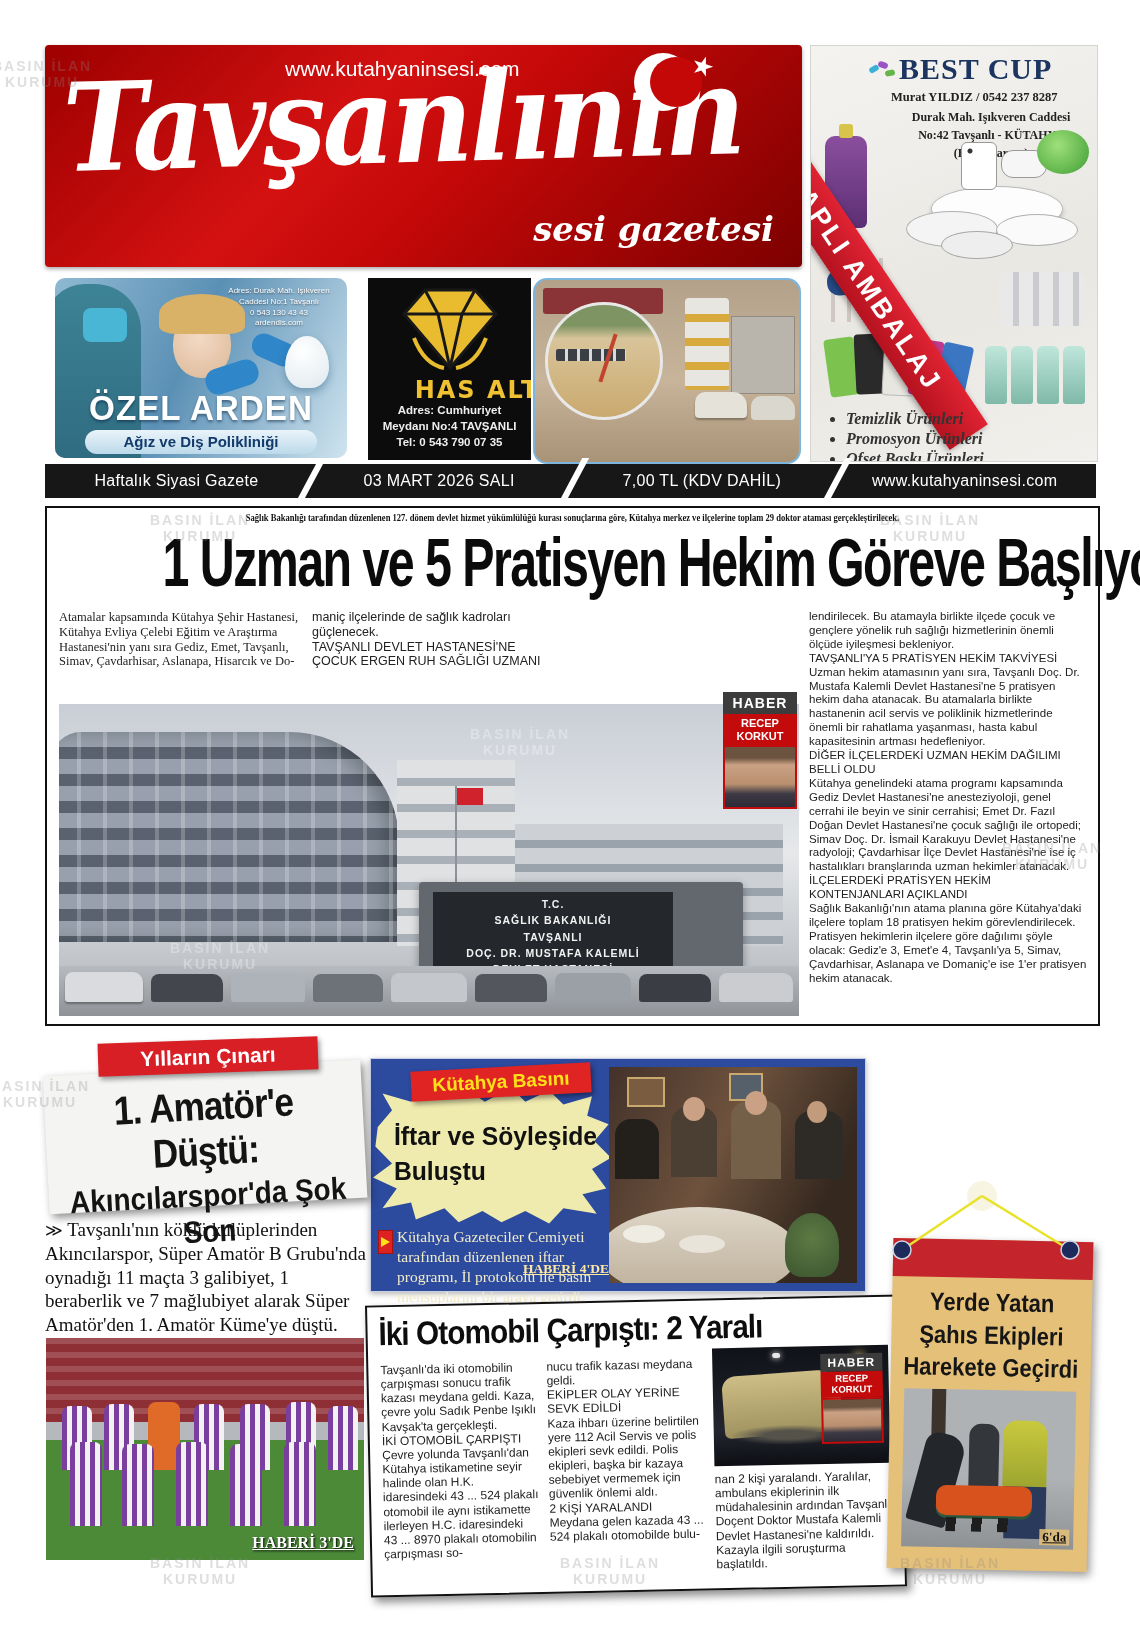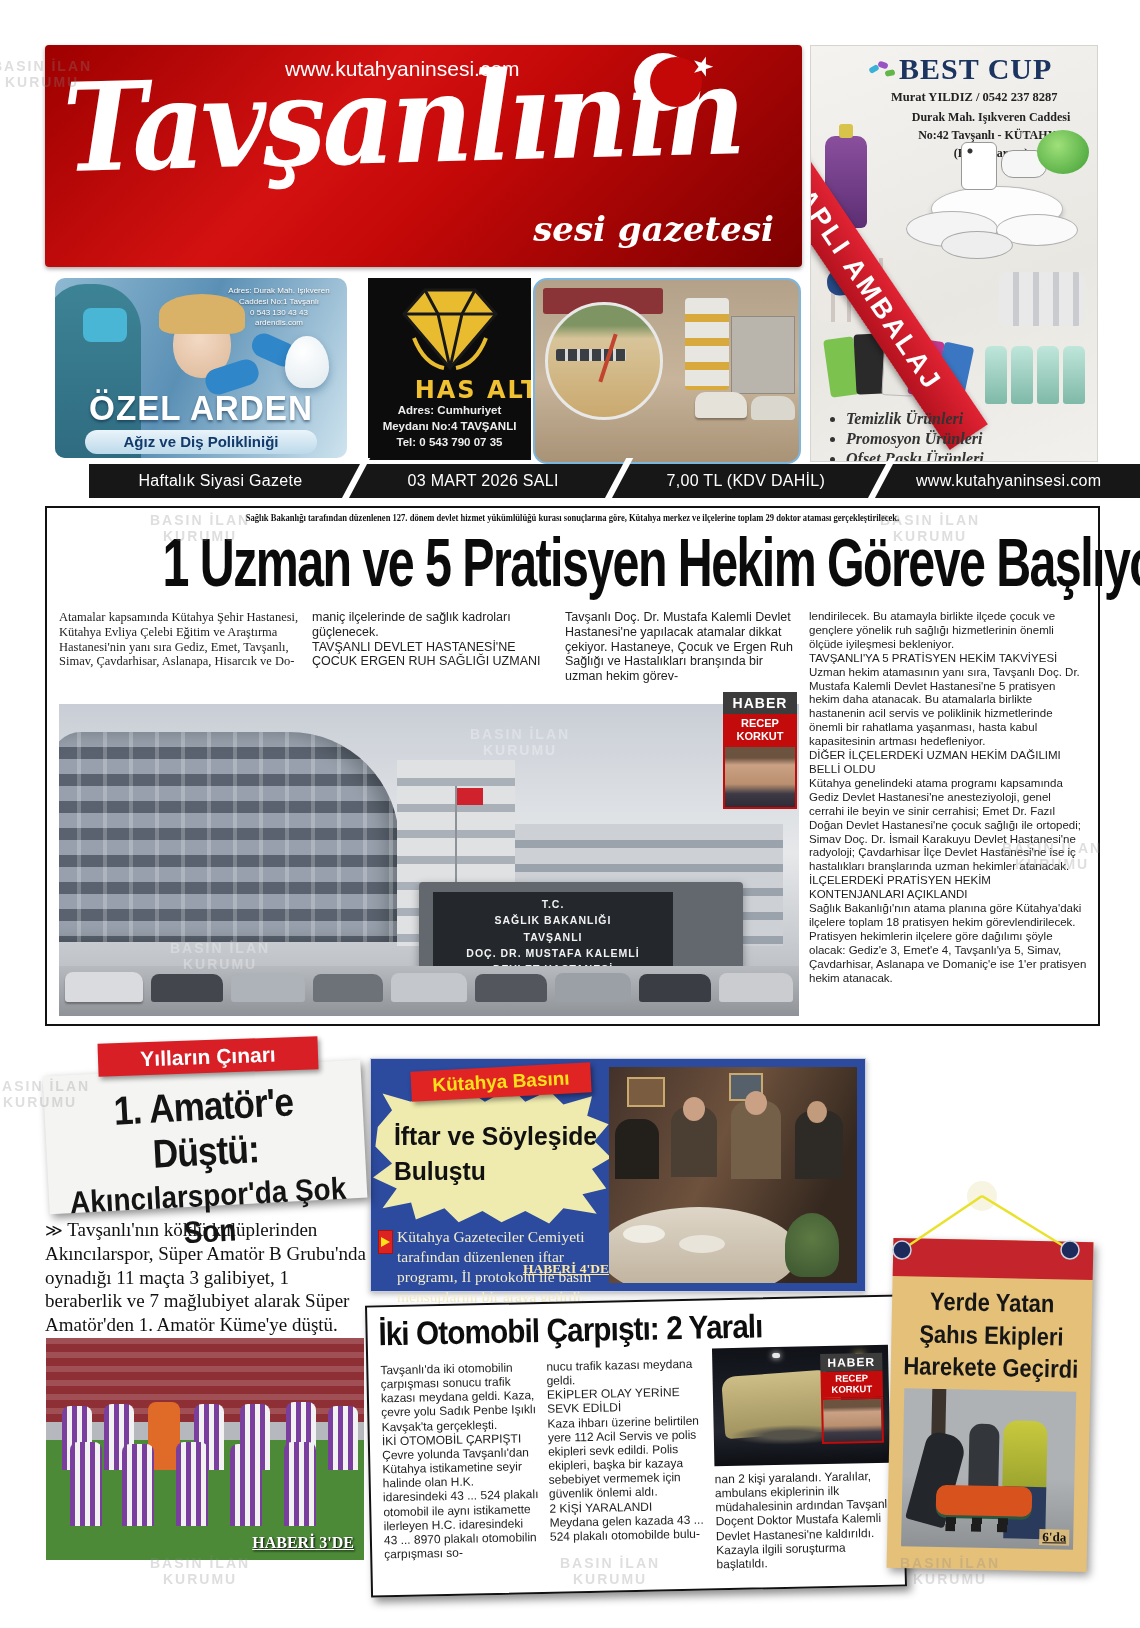--- a/index.html
+++ b/index.html
@@ -10,21 +10,21 @@
   .serif{font-family:"Liberation Serif",serif;}
   .wm{position:absolute;color:#8a8a8a;opacity:.28;font:700 14px "Liberation Sans",sans-serif;
       letter-spacing:2px;text-align:center;white-space:pre-line;pointer-events:none;z-index:40;}
   .wm-light{color:#ffffff;opacity:.30;}
   
   .masthead{background:linear-gradient(135deg,#9e0000,#d41111 38%,#c40808 55%,#7d0000);
             border-radius:4px;box-shadow:0 2px 4px rgba(0,0,0,.35);}
   .mast-title{font-family:"DejaVu Serif",serif;font-style:italic;font-weight:700;color:#fff;
               transform:rotate(-1.5deg) scaleX(.92);transform-origin:left center;letter-spacing:-4px;}
   
-  .infobar{background:#171717;color:#fff;display:flex;align-items:center;margin-left:44px;}
+  .infobar{background:#171717;color:#fff;display:flex;align-items:center;}
   .infobar .cell{flex:1;text-align:center;font-size:16px;letter-spacing:.3px;}
   .slash{position:absolute;top:-6px;width:7px;height:46px;background:#fff;transform:skewX(-28deg);}
   
   .storybox{border:2px solid #111;background:#fff;}
   .headline{font-weight:700;color:#0b0b0b;white-space:nowrap;text-align:center;
             transform:scale(.78,1.12);transform-origin:center;letter-spacing:-2px;}
   .coltxt{font-size:12.5px;line-height:1.18;color:#222;overflow:hidden;text-align:left;}
   .subpaper{background:#f4f4f2;box-shadow:3px 4px 8px rgba(0,0,0,.45);}
   .ribbon{background:#d81f26;color:#fff;text-align:center;font-weight:700;
           box-shadow:2px 3px 5px rgba(0,0,0,.4);}
@@ -176,21 +176,20 @@
     <div class="slash" style="left:788px;"></div>
   </div>
 
   <div class="abs storybox" style="left:45px;top:506px;width:1051px;height:516px;">
     <div class="abs serif" style="left:0;top:5px;width:100%;text-align:center;font-size:9.5px;font-weight:700;color:#111;transform:scaleX(.9);white-space:nowrap;">Sağlık Bakanlığı tarafından düzenlenen 127. dönem devlet hizmet yükümlülüğü kurası sonuçlarına göre, Kütahya merkez ve ilçelerine toplam 29 doktor ataması gerçekleştirilecek.</div>
     <div class="abs headline" style="left:0;top:18px;width:100%;font-size:62px;">1 Uzman ve 5 Pratisyen Hekim Göreve Başlıyor</div>
 
     <div class="abs coltxt prel" style="left:12px;top:102px;width:243px;height:92px;font-family:Liberation Serif, serif;">Atamalar kapsamında Kütahya Şehir Hastanesi, Kütahya Evliya Çelebi Eğitim ve Araştırma Hastanesi'nin yanı sıra Gediz, Emet, Tavşanlı, Simav, Çavdarhisar, Aslanapa, Hisarcık ve Do-</div>
     <div class="abs coltxt prel" style="left:265px;top:102px;width:243px;height:92px;">maniç ilçelerinde de sağlık kadroları güçlenecek.
 TAVŞANLI DEVLET HASTANESİ'NE ÇOCUK ERGEN RUH SAĞLIĞI UZMANI</div>
-    <div class="abs coltxt prel" style="left:518px;top:102px;width:238px;height:92px;">Tavşanlı Doç. Dr. Mustafa Kalemli Devlet Hastanesi'ne yapılacak atamalar dikkat çekiyor. Hastaneye, Çocuk ve Ergen Ruh Sağlığı ve Hastalıkları branşında bir uzman hekim görev-</div>
     <div class="abs coltxt prel" style="left:762px;top:102px;width:278px;height:406px;font-size:11.5px;line-height:1.21;">lendirilecek. Bu atamayla birlikte ilçede çocuk ve gençlere yönelik ruh sağlığı hizmetlerinin önemli ölçüde iyileşmesi bekleniyor.
 TAVŞANLI'YA 5 PRATİSYEN HEKİM TAKVİYESİ
 Uzman hekim atamasının yanı sıra, Tavşanlı Doç. Dr. Mustafa Kalemli Devlet Hastanesi'ne 5 pratisyen hekim daha atanacak. Bu atamalarla birlikte hastanenin acil servis ve poliklinik hizmetlerinde önemli bir rahatlama yaşanması, hasta kabul kapasitesinin artması hedefleniyor.
 DİĞER İLÇELERDEKİ UZMAN HEKİM DAĞILIMI BELLİ OLDU
 Kütahya genelindeki atama programı kapsamında Gediz Devlet Hastanesi'ne anesteziyoloji, genel cerrahi ile beyin ve sinir cerrahisi; Emet Dr. Fazıl Doğan Devlet Hastanesi'ne çocuk sağlığı ile ortopedi; Simav Doç. Dr. İsmail Karakuyu Devlet Hastanesi'ne radyoloji; Çavdarhisar İlçe Devlet Hastanesi'ne ise iç hastalıkları branşlarında uzman hekimler atanacak.
 İLÇELERDEKİ PRATİSYEN HEKİM KONTENJANLARI AÇIKLANDI
 Sağlık Bakanlığı'nın atama planına göre Kütahya'daki ilçelere toplam 18 pratisyen hekim görevlendirilecek. Pratisyen hekimlerin ilçelere göre dağılımı şöyle olacak: Gediz'e 3, Emet'e 4, Tavşanlı'ya 5, Simav, Çavdarhisar, Aslanapa ve Domaniç'e ise 1'er pratisyen hekim atanacak.</div>
 
     <div class="abs" style="left:12px;top:196px;width:740px;height:312px;overflow:hidden;background:linear-gradient(#c9ced6,#e6e8ea 48%,#aeb2b8);">
       <div class="abs" style="left:-8px;top:28px;width:348px;height:210px;border-radius:30px 110px 0 0;background:repeating-linear-gradient(180deg,#97a0ac 0 15px,#59626e 15px 27px);box-shadow:inset -12px 0 18px rgba(0,0,0,.25);"></div>

